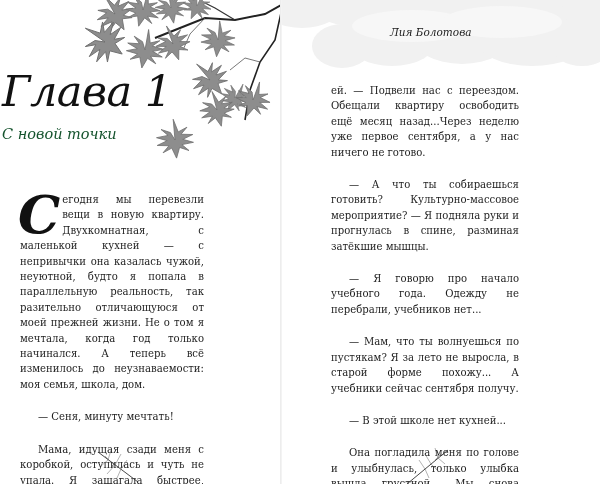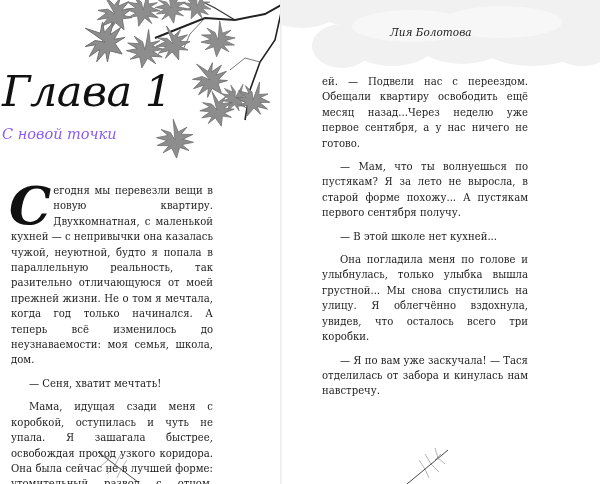--- a/index.html
+++ b/index.html
@@ -20,29 +20,29 @@
   .branch { position: absolute; left: 85px; top: 0; width: 200px; height: 165px; }
 
   .chapter-title {
     position: absolute; left: 2px; top: 70px;
     font-family: "DejaVu Serif", serif; font-style: italic;
     font-size: 43px; line-height: 1; color: #111; letter-spacing: -0.5px;
   }
   .chapter-subtitle {
     position: absolute; left: 2px; top: 126px;
     font-family: "DejaVu Serif", serif; font-style: italic;
-    font-size: 14.5px; color: #8b5cf6;
+    font-size: 14.5px; color: #14532d;
   }
 
   .text {
     position: absolute; font-size: 10.1px; line-height: 15.4px;
     text-align: justify; color: #1d1d1d;
     font-family: "DejaVu Serif", serif;
   }
-  .text p { margin: 8px; text-indent: 18px; }
+  .text p { margin: 17px; text-indent: 18px; }
   .text p.noindent { text-indent: 0; }
   .text-left { left: 3px; top: 175px; width: 218px; }
   .text-right { left: 32px; top: 66px; width: 222px; }
   .dropcap {
     float: left; font-size: 53px; line-height: 44px; font-style: italic;
     font-weight: bold; margin: 0 2px -2px -2px; color: #111;
     font-family: "DejaVu Serif", serif;
   }
 
   
@@ -87,21 +87,21 @@
       <use href="#leaf" transform="translate(132,110) scale(1.2) rotate(-15)"></use>
       <use href="#leaf" transform="translate(168,100) scale(1.2) rotate(20)"></use>
       <use href="#leaf" transform="translate(90,140) scale(1.3) rotate(-5)"></use>
     </svg>
 
     <div class="chapter-title">Глава 1</div>
     <div class="chapter-subtitle">С новой точки</div>
 
     <div class="text text-left">
       <p class="noindent"><span class="dropcap">С</span><span>егодня мы перевезли вещи в новую квартиру. Двухкомнатная, с маленькой кухней — с непривычки она казалась чужой, неуютной, будто я попала в параллельную реальность, так разительно отличающуюся от моей прежней жизни. Не о том я мечтала, когда год только начинался. А теперь всё изменилось до неузнаваемости: моя семья, школа, дом.</span></p>
-      <p>— Сеня, хватит мечтать!</p>
+      <p>— Сеня, минуту мечтать!</p>
       <p>Мама, идущая сзади меня с коробкой, оступилась и чуть не упала. Я зашагала быстрее, освобождая проход узкого коридора. Она была сейчас не в лучшей форме: утомительный развод с отцом, адаптация к новой работе и коллективу, смена места жительства... Мне нужно быть с ней каждую свободную минуту, но наши желания не всегда совпадают с возможностями.</p>
 
     </div>
 
     <svg class="ornament orn-left" viewBox="0 0 50 40">
       <path d="M5,6 L45,36" stroke="#333" stroke-width="0.9" fill="none"></path>
       <path d="M15,14 L8,20 M15,14 L18,4 M22,19 L14,28 M22,19 L28,8 M28,23 L24,32 M28,23 L34,14 M18,16 L12,10" stroke="#666" stroke-width="0.5" fill="none"></path>
     </svg>
   </div>
 
@@ -124,21 +124,23 @@
       </g>
       <g fill="#f7f7f7">
         <ellipse cx="130" cy="26" rx="60" ry="16"></ellipse>
         <ellipse cx="220" cy="22" rx="60" ry="16"></ellipse>
       </g>
     </svg>
     <div class="running-head">Лия Болотова</div>
 
     <div class="text text-right">
       <p class="noindent">ей. — Подвели нас с переездом. Обещали квартиру освободить ещё месяц назад...Через неделю уже первое сентября, а у нас ничего не готово.</p>
-      <p>— Мам, что ты волнуешься по пустякам? Я за лето не выросла, в старой форме похожу... А пустякам первого сентября получу.</p>
+      <p>— А что ты собираешься готовить? Культурно-массовое мероприятие? — Я подняла руки и прогнулась в спине, разминая затёкшие мышцы.</p>
+      <p>— Я говорю про начало учебного года. Одежду не перебрали, учебников нет...</p>
+      <p>— Мам, что ты волнуешься по пустякам? Я за лето не выросла, в старой форме похожу... А учебники сейчас сентября получу.</p>
       <p>— В этой школе нет кухней...</p>
       <p>Она погладила меня по голове и улыбнулась, только улыбка вышла грустной... Мы снова спустились на улицу. Я облегчённо вздохнула, увидев, что осталось всего три коробки.</p>
       <p>— Я по вам уже заскучала! — Тася отделилась от забора и кинулась нам навстречу.</p>
 
     </div>
 
     <svg class="ornament orn-right" viewBox="0 0 50 40">
       <path d="M45,4 L4,38" stroke="#333" stroke-width="0.9" fill="none"></path>
       <path d="M35,12 L42,18 M35,12 L32,2 M28,18 L36,26 M28,18 L22,8 M22,23 L26,32 M22,23 L16,14 M32,14 L38,8" stroke="#666" stroke-width="0.5" fill="none"></path>
     </svg>

